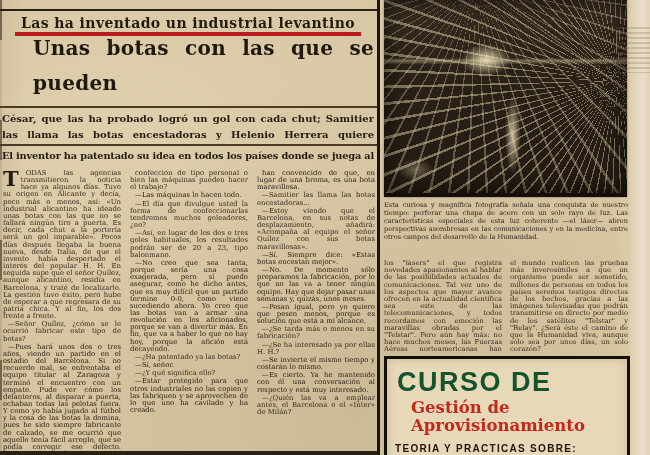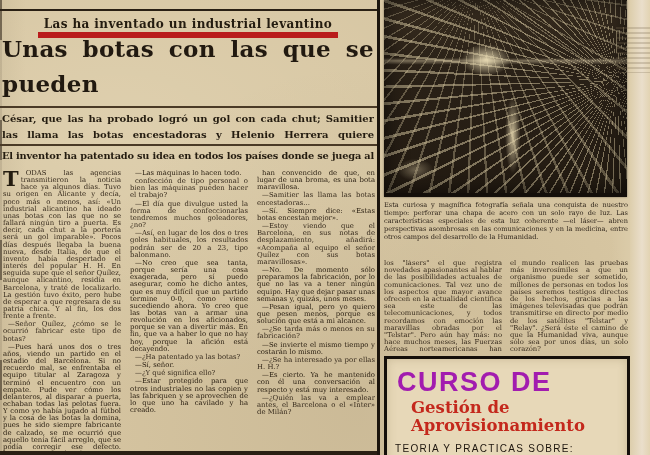--- a/index.html
+++ b/index.html
@@ -20,27 +20,27 @@
   .top-rule    { position:absolute; left:0; top:9px;  width:377px; height:2px;  background:#2a2014; }
   .rule-a      { position:absolute; left:0; top:106px; width:377px; height:1.5px; background:#4a3a26; }
   .rule-b      { position:absolute; left:0; top:144px; width:377px; height:1.5px; background:#4a3a26; }
   .bottom-rule { position:absolute; left:0; top:451px; width:377px; height:4px; background:#2a2014; }
   .v-rule      { position:absolute; left:377px; top:0; width:2.5px; height:455px; background:#1c150d; }
   .left-edge   { position:absolute; left:0; top:0; width:2px; height:455px;
                  background:repeating-linear-gradient(to bottom, rgba(40,30,18,.55) 0 40px, rgba(40,30,18,.1) 40px 120px); }
   
   .kicker-wrap { position:absolute; left:2px; top:13px; width:372px; text-align:center; }
   .kicker {
-    display:inline-block; font-weight:bold; font-size:12px; letter-spacing:.4px;
-    color:#241c10; border-bottom:6px solid #b91c1c; padding:0 6px 1px;
+    display:inline-block; font-weight:bold; font-size:14px; letter-spacing:.4px;
+    color:#241c10; border-bottom:4px solid #b91c1c; padding:0 6px 1px;
   }
   .headline { position:absolute; left:2px; top:31px; width:372px; color:#211910; }
   .headline .hl-line {
-    font-weight:bold; font-size:23px; line-height:35px;
-    text-align:justify; text-align-last:justify; letter-spacing:.3px;
+    font-weight:bold; font-size:20px; line-height:35px;
+    text-align:justify; text-align-last:justify; letter-spacing:.3px;padding-left:31px;
   }
   .subhead {
     position:absolute; left:2px; top:111px; width:372px;
     font-weight:bold; font-size:10px; line-height:15.5px; color:#241c10;
     text-align:justify; text-align-last:justify; height:31px; overflow:hidden;
   }
   .deck {
     position:absolute; left:2px; top:149px; width:372px;
     font-weight:bold; font-size:9.8px; line-height:13px; color:#241c10;
     letter-spacing:-0.2px; text-align:justify; text-align-last:justify;
@@ -80,28 +80,28 @@
     display:flex; gap:8px; overflow:hidden;
   }
   .mini-col { flex:1; font-size:6.8px; line-height:7.2px; text-align:justify; color:#362a1c; }
   
   .ad-box {
     position:absolute; left:384px; top:356px; width:246px; height:120px;
     box-sizing:border-box; border:3px solid #150f0a; background:#e7d8b8;
     box-shadow: inset 0 0 10px rgba(120,100,60,.25);
   }
   .ad-title {
-    color:#a21caf; font-family:"Liberation Sans", sans-serif; font-weight:bold;
+    color:#14532d; font-family:"Liberation Sans", sans-serif; font-weight:bold;
     font-size:27px; letter-spacing:1.5px; margin:9px 0 0 10px; line-height:28px;
   }
   .ad-subtitle {
     color:#c4281c; font-weight:bold; font-size:16.5px; margin:3px 0 0 24px; line-height:18px;
   }
   .ad-heading {
-    color:#1d150d; font-family:"Liberation Sans", sans-serif; font-weight:normal;
+    color:#1d150d; font-family:"Liberation Sans", sans-serif; font-weight:bold;
     font-size:10px; letter-spacing:1.3px; margin:8px 0 0 8px;
   }
   
   .right-margin {
     position:absolute; left:630px; top:0; width:20px; height:455px;
     background:linear-gradient(to right, #ddceac, #eadecb 60%, #e2d3b2);
   }
   .bleed-text {
     position:absolute; left:616px; top:27px; width:34px; height:46px;
     background:repeating-linear-gradient(to bottom, rgba(120,105,80,.4) 0 1.6px, transparent 1.6px 5px);
@@ -129,40 +129,40 @@
 <div class="deck">El inventor ha patentado su idea en todos los países donde se juega al fútbol</div>
 
 <div class="cols">
   <div class="col">
     <span class="dropcap">T</span>
   <p class="para">ODAS las agencias transmitieron la noticia hace ya algunos días. Tuvo su origen en Alicante y decía, poco más o menos, así: «Un industrial alicantino ha ideado unas botas con las que no se fallará ningún tiro a puerta. Es decir, cada chut a la portería será un gol imparable». Pocos días después llegaba la buena nueva, desde Italia, de que el invento había despertado el interés del popular H. H. En seguida supe que el señor Quílez, aunque alicantino, residía en Barcelona, y traté de localizarlo. La gestión tuvo éxito, pero hube de esperar a que regresara de su patria chica. Y al fin, los dos frente a frente.</p>
       <p class="para">—Señor Quílez, ¿cómo se le ocurrió fabricar este tipo de botas?</p>
       <p class="para bold">—Pues hará unos dos o tres años, viendo un partido en el estadio del Barcelona. Si no recuerdo mal, se enfrentaba el equipo titular al Zaragoza y terminó el encuentro con un empate. Pude ver cómo los delanteros, al disparar a puerta, echaban todas las pelotas fuera. Y como yo había jugado al fútbol y la cosa de las botas la domina, pues he sido siempre fabricante de calzado, se me ocurrió que aquello tenía fácil arreglo, que se podía corregir ese defecto. Entonces empecé a hacer unos ensayos y unas pruebas, y hoy ya puedo asegurar que lo de echar los balones fuera, cuando se chuta a</p>
     </div>
   <div class="col">
+      <p class="para">confección de tipo personal o bien las máquinas pueden hacer el trabajo?</p>
       <p class="para bold">—Las máquinas lo hacen todo.</p>
-      <p class="para">confección de tipo personal o bien las máquinas pueden hacer el trabajo?</p>
       <p class="para">—El día que divulgue usted la forma de confeccionarlas tendremos muchos goleadores, ¿no?</p>
       <p class="para">—Así, en lugar de los dos o tres goles habituales, los resultados podrán ser de 20 a 23, tipo balonmano.</p>
       <p class="para bold">—No creo que sea tanta, porque sería una cosa exagerada, pero sí puedo asegurar, como he dicho antes, que es muy difícil que un partido termine 0-0, como viene sucediendo ahora. Yo creo que las botas van a armar una revolución en los aficionados, porque se van a divertir más. En fin, que va a haber lo que no hay hoy, porque la afición está decayendo.</p>
       <p class="para">—¿Ha patentado ya las botas?</p>
       <p class="para bold">—Sí, señor.</p>
       <p class="para">—¿Y qué significa ello?</p>
       <p class="para bold">—Estar protegido para que otros industriales no las copien y las fabriquen y se aprovechen de lo que uno ha cavilado y ha creado.</p>
     </div>
   <div class="col">
       <p class="para bold">han convencido de que, en lugar de una broma, es una bota maravillosa.</p>
       <p class="para">—Samitier las llama las botas encestadoras...</p>
+      <p class="para">—Estoy viendo que el Barcelona, en sus notas de desplazamiento, añadirá: «Acompaña al equipo el señor Quílez con sus botas maravillosas».</p>
       <p class="para bold">—Sí. Siempre dice: «Estas botas encestan mejor».</p>
-      <p class="para">—Estoy viendo que el Barcelona, en sus notas de desplazamiento, añadirá: «Acompaña al equipo el señor Quílez con sus botas maravillosas».</p>
       <p class="para bold">—No. De momento sólo preparamos la fabricación, por lo que no las va a tener ningún equipo. Hay que dejar pasar unas semanas y, quizás, unos meses.</p>
       <p class="para bold">—Pesan igual, pero yo quiero que pesen menos, porque es solución que está a mi alcance.</p>
       <p class="para">—¿Se tarda más o menos en su fabricación?</p>
+      <p class="para">—¿Se ha interesado ya por ellas H. H.?</p>
       <p class="para bold">—Se invierte el mismo tiempo y costarán lo mismo.</p>
-      <p class="para">—¿Se ha interesado ya por ellas H. H.?</p>
       <p class="para bold">—Es cierto. Ya he mantenido con él una conversación al respecto y está muy interesado.</p>
       <p class="para">—¿Quién las va a emplear antes, el Barcelona o el «Inter» de Milán?</p>
     </div>
 </div>
 
 <div class="bottom-rule"></div>
 <div class="v-rule"></div>
 
 <div class="photo"></div>
 <div class="photo-caption">Esta curiosa y magnífica fotografía señala una conquista de nuestro tiempo: perforar una chapa de acero con un solo rayo de luz. Las características especiales de esta luz coherente —el láser— abren perspectivas asombrosas en las comunicaciones y en la medicina, entre otros campos del desarrollo de la Humanidad.</div>

